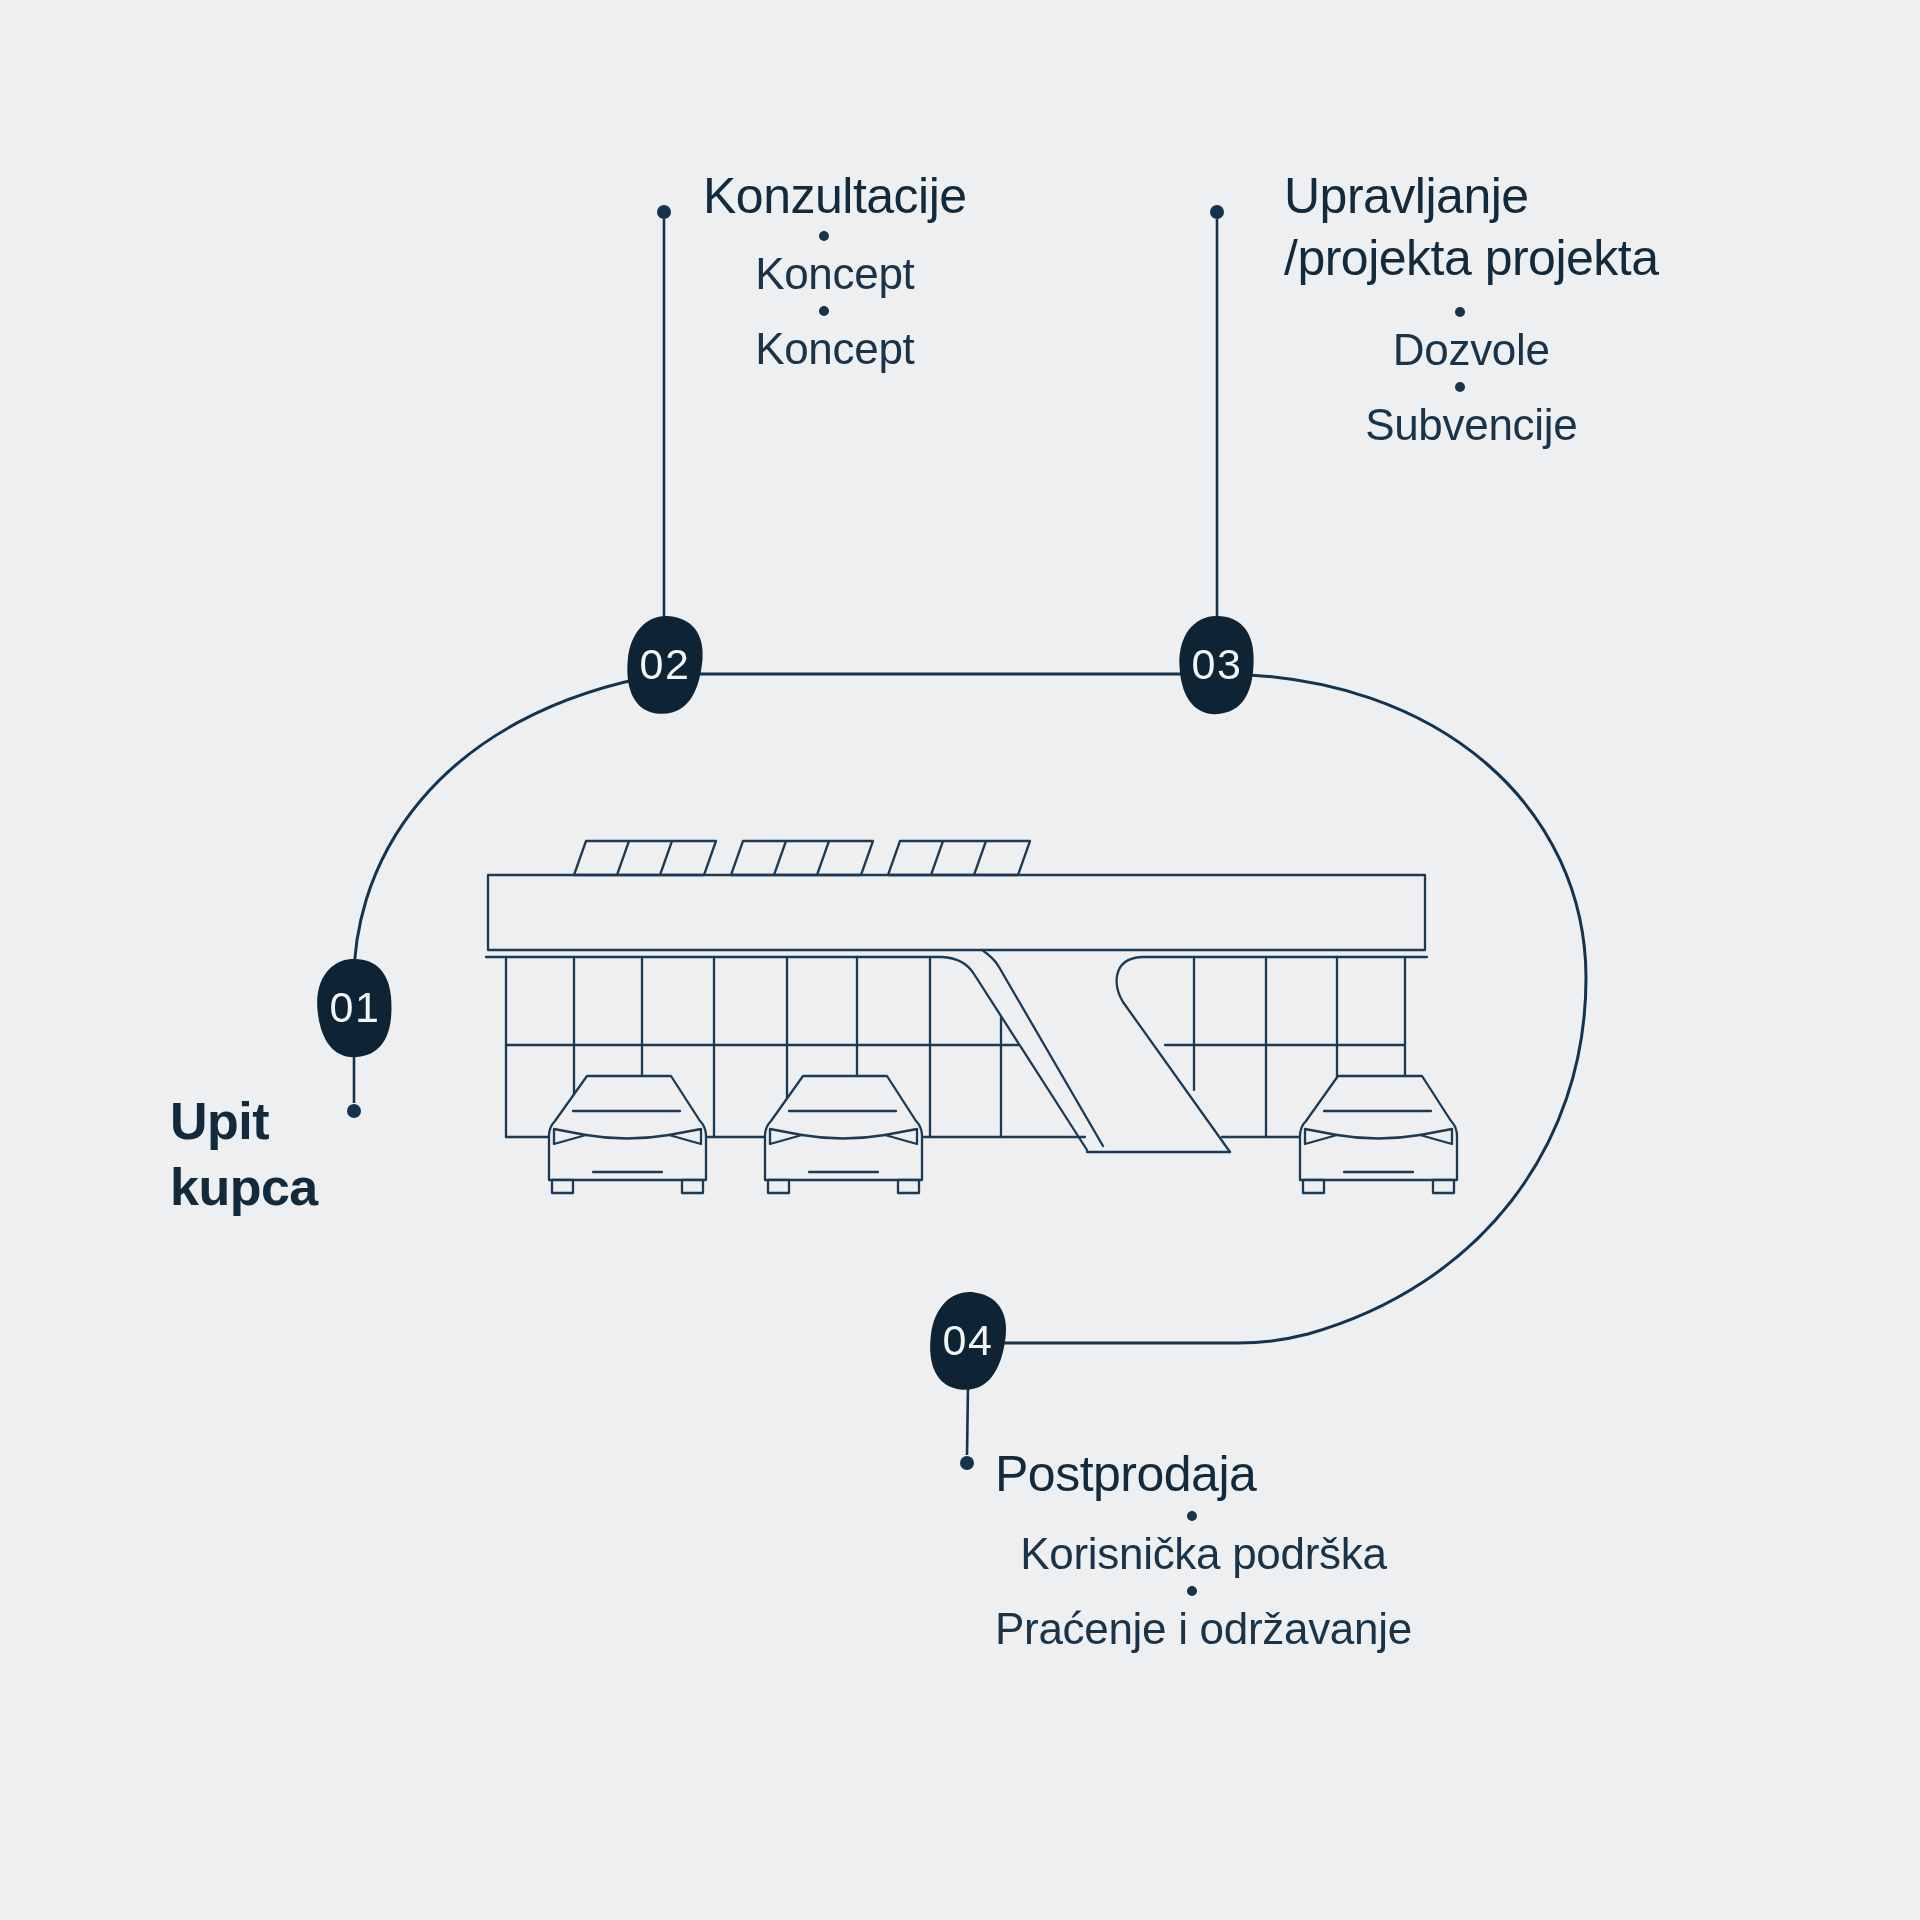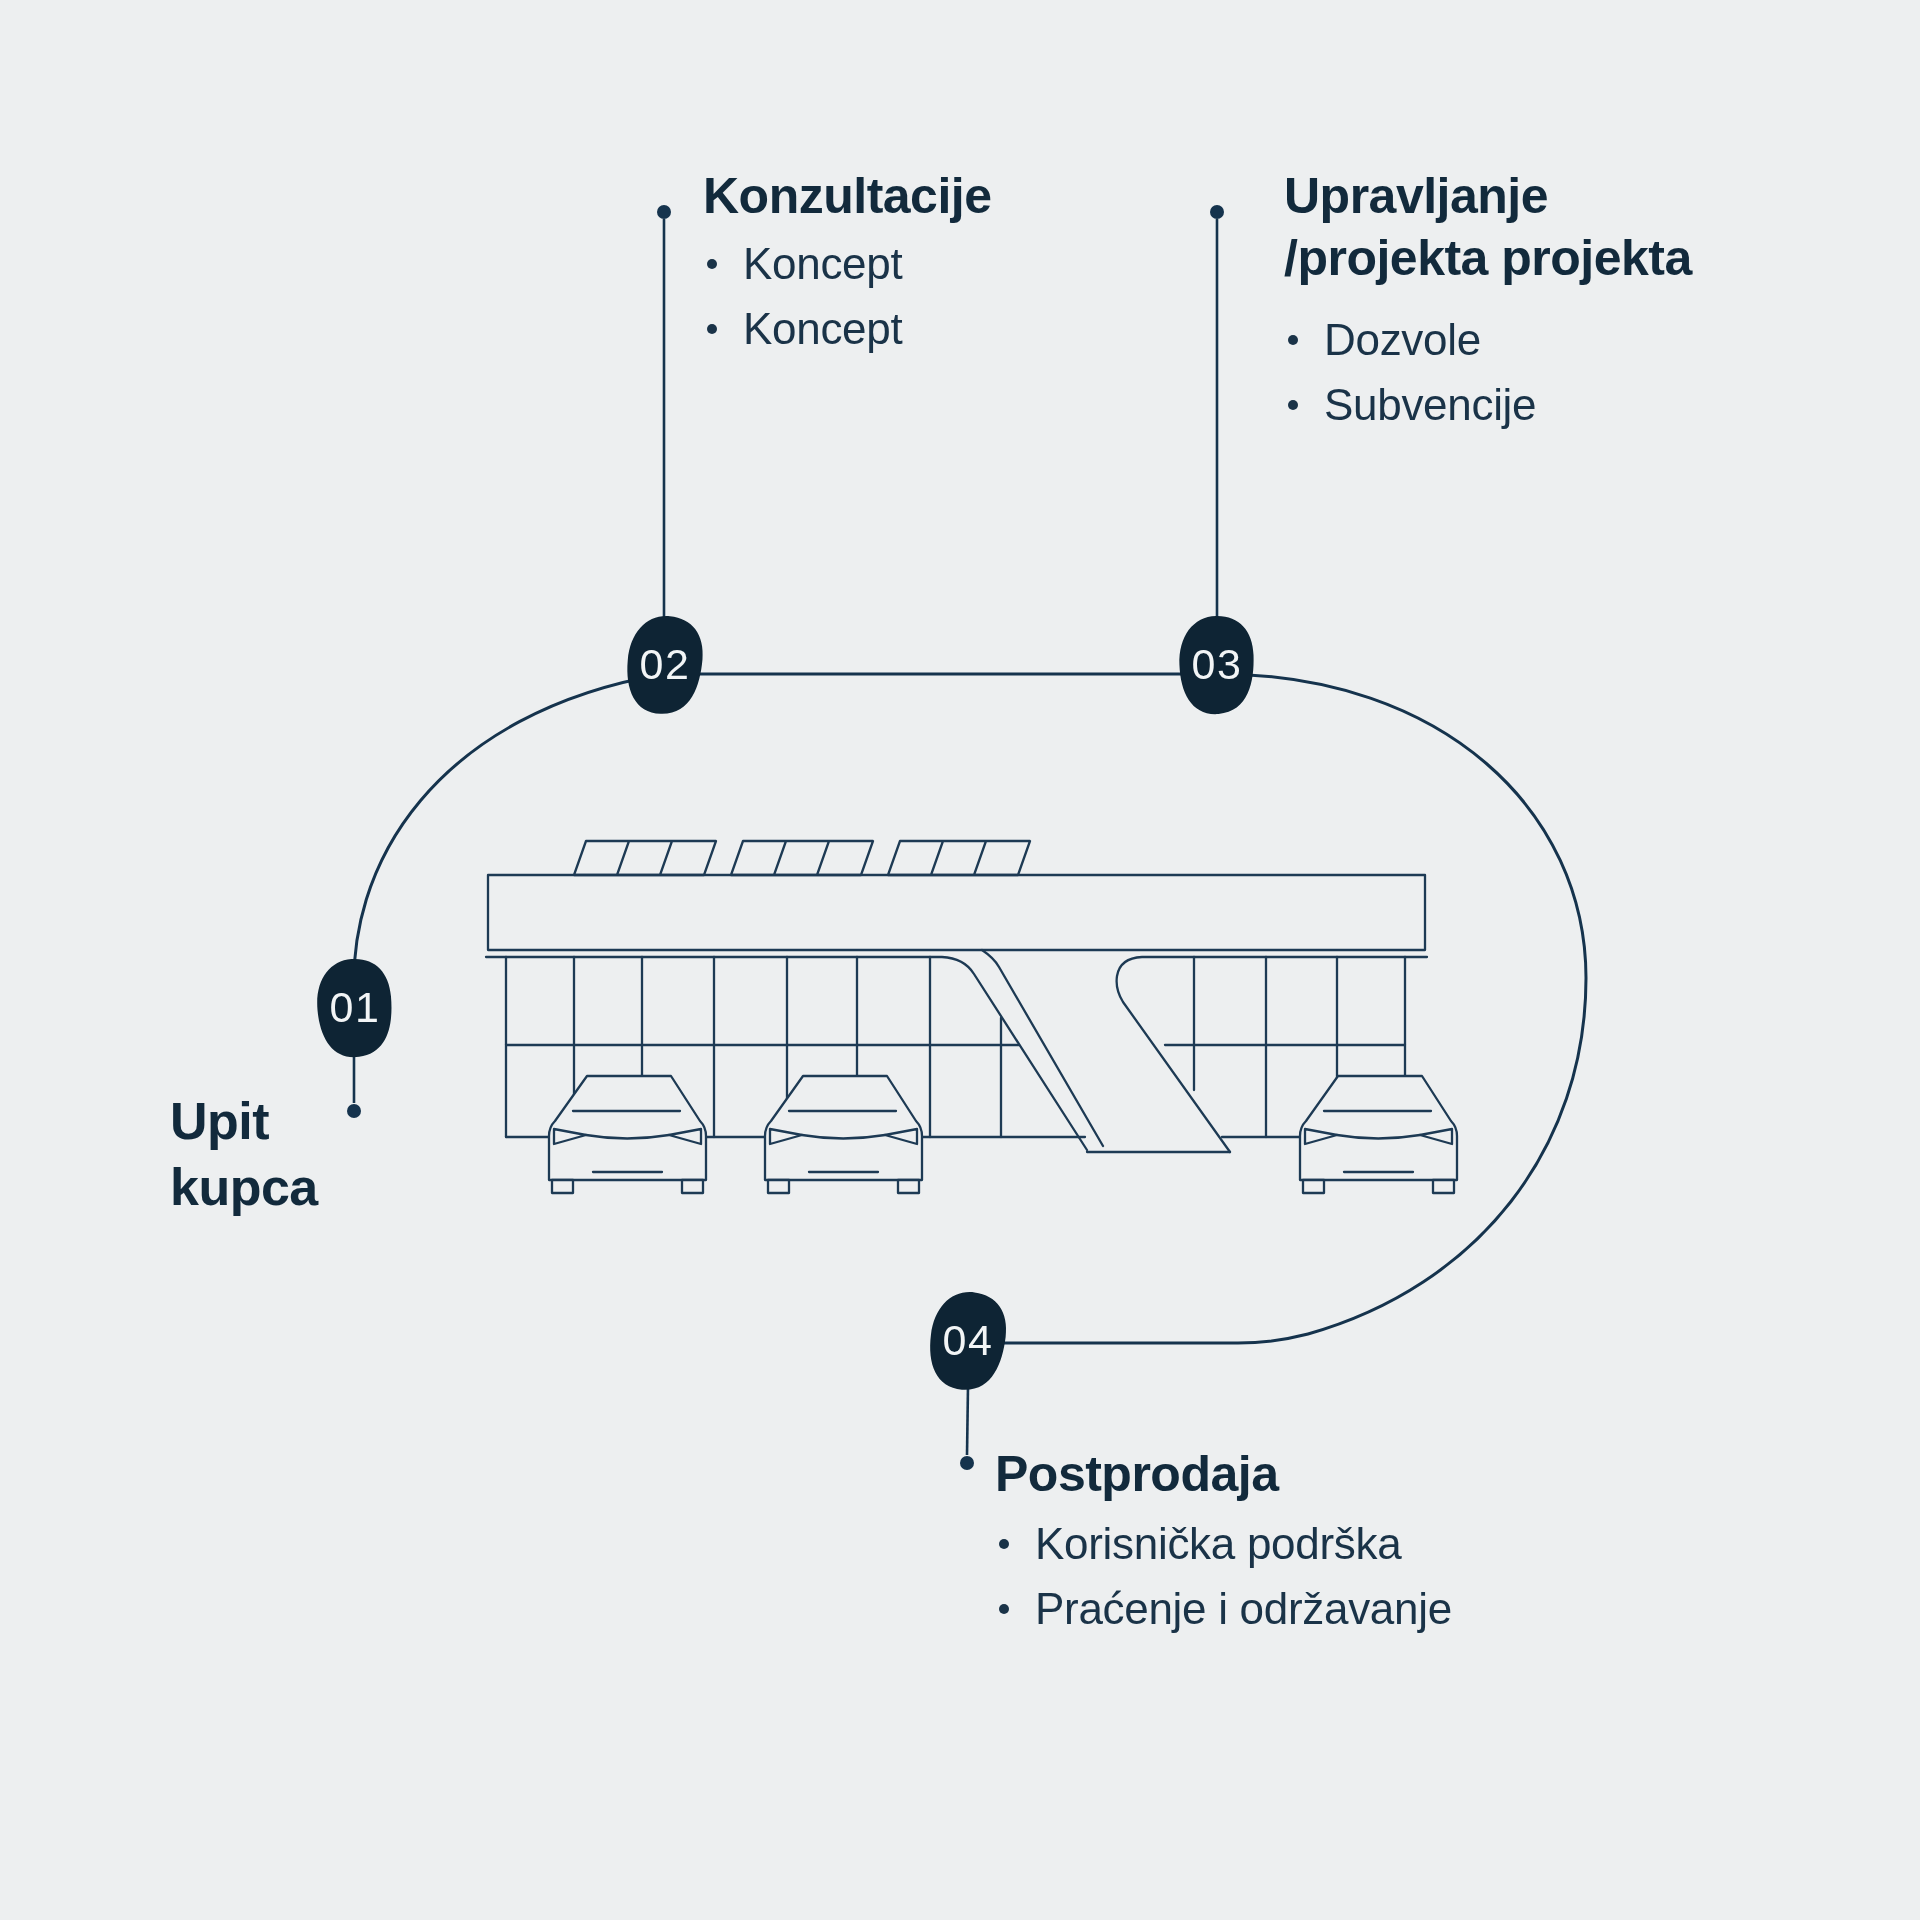--- a/index.html
+++ b/index.html
@@ -7,32 +7,32 @@
     width:1920px;height:1920px;position:relative;overflow:hidden;
     background:#edeff0;
     font-family:"Liberation Sans", sans-serif;
     color:#132b3d;
   }
   .stage{position:absolute;inset:0;width:1920px;height:1920px;}
   svg.diagram{position:absolute;left:0;top:0;}
 
   .step{position:absolute;white-space:nowrap;}
   .title{
-    font-size:50px;line-height:62px;font-weight:700;
+    font-size:50px;line-height:62px;font-weight:400;
     color:#122a3c;letter-spacing:-0.5px;
   }
   .label-line{
     font-size:52px;line-height:66px;font-weight:700;
     color:#122a3c;letter-spacing:-0.5px;
   }
   ul.bullets{list-style:none;margin:0;padding:0;}
   ul.bullets li{
     display:flex;align-items:center;
     font-size:44px;line-height:65px;font-weight:400;
-    color:#1a3348;letter-spacing:-0.3px;
+    color:#1a3348;letter-spacing:-0.3px;flex-direction:column;
   }
   ul.bullets .dot{
     width:10px;height:10px;border-radius:50%;
     background:#1a3348;flex:0 0 auto;
     margin-left:4px;margin-right:26px;
   }
   .node-number{
     font-family:"Liberation Sans", sans-serif;
     font-size:43px;letter-spacing:1.5px;
     fill:#f2f5f6;

